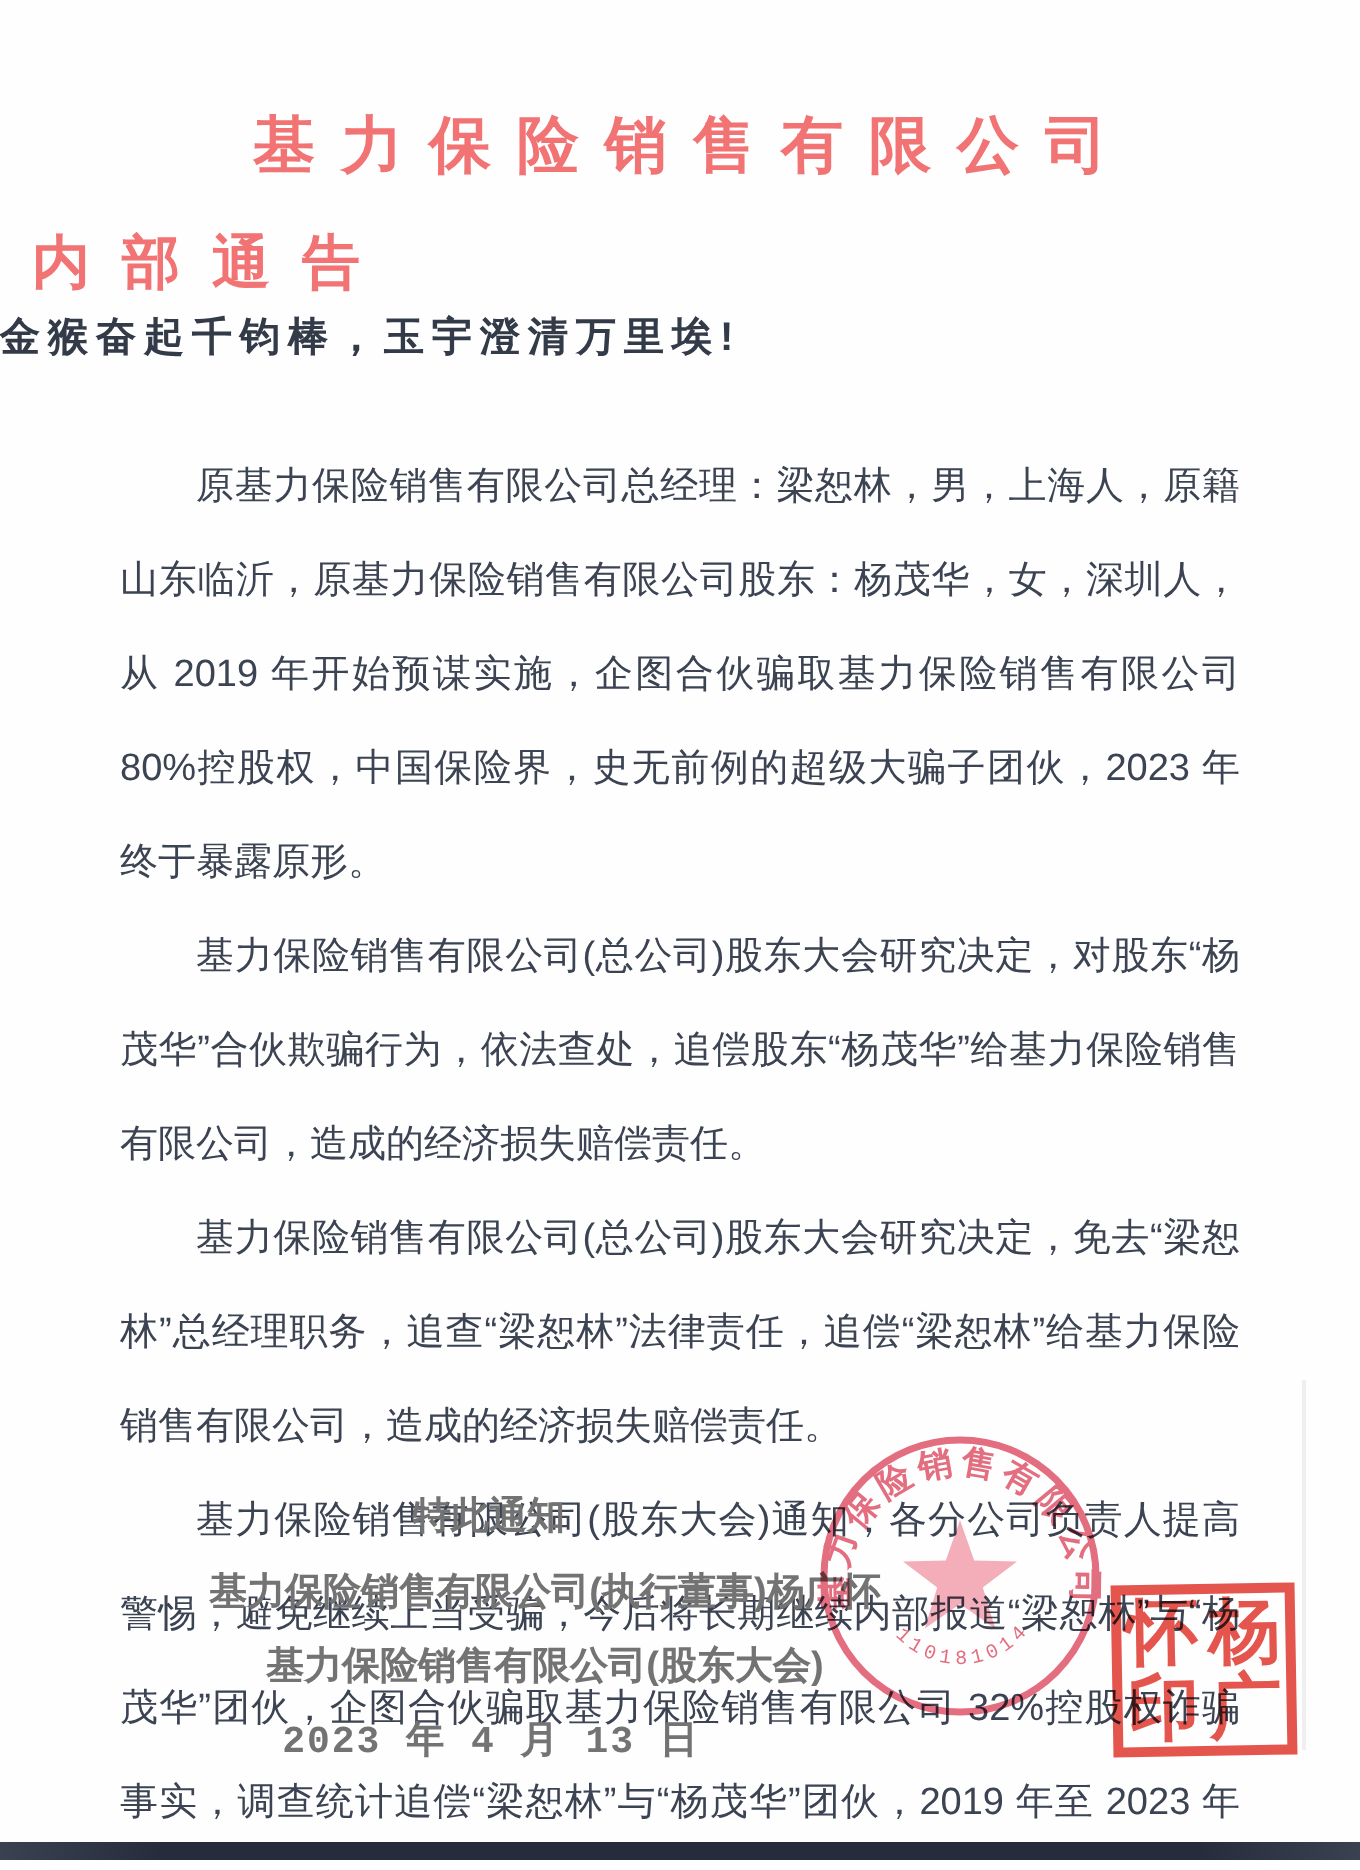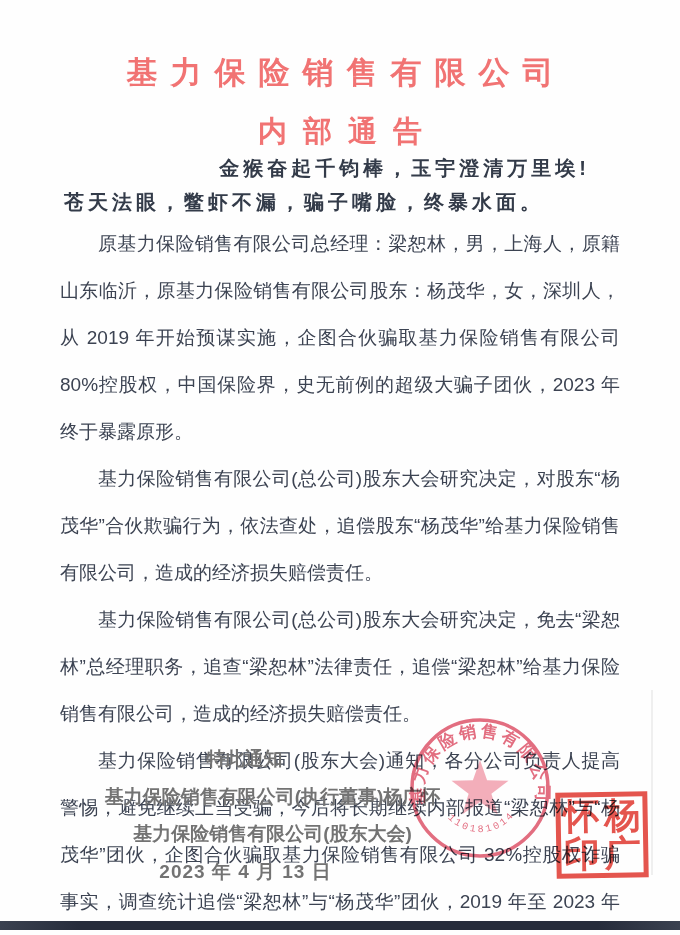--- a/index.html
+++ b/index.html
@@ -14,49 +14,48 @@
   }
   .title-company{
     position:absolute;top:52px;left:0;right:0;margin:0;
     text-align:center;
     font-size:31px;font-weight:bold;
     letter-spacing:13px;text-indent:13px;
     color:var(--title-red,#f17373);
   }
   .title-notice{
     position:absolute;top:112px;left:0;right:0;margin:0;
-    text-align:center;
     font-size:29px;font-weight:bold;
     letter-spacing:16px;text-indent:16px;
     color:var(--title-red,#f17373);
   }
   .slogan{margin:0;font-weight:bold;color:#333b49;}
   .slogan-1{
     position:absolute;top:155px;left:0;right:90px;
-    text-align:right;
-    font-size:20px;letter-spacing:4px;padding-left:48px;
+    text-align:left;
+    font-size:20px;letter-spacing:4px;
   }
   .slogan-2{
     position:absolute;top:189px;left:64px;right:40px;
     font-size:20px;letter-spacing:4px;
   }
   .body-text{
     position:absolute;top:220px;left:60px;width:560px;
     font-size:19px;line-height:47px;
     text-align:justify;
   }
   .body-text p{margin:0;text-indent:2em;}
   .closing{
     position:absolute;top:740px;left:0;right:135px;
     text-align:center;
     font-size:19px;line-height:37.5px;
     font-weight:bold;color:#737373;
   }
   .closing .notice-line{margin-right:56px;}
-  .closing .date-line{margin-right:54px;letter-spacing:1px;}
+  .closing .date-line{margin-right:54px;letter-spacing:1px;font-family:Liberation Mono, monospace;}
   
   .round-seal{
     position:absolute;left:390px;top:698px;width:180px;height:180px;
     mix-blend-mode:multiply;opacity:.88;
     pointer-events:none;
   }
   
   .square-seal{
     position:absolute;left:556px;top:792px;width:82px;height:76px;
     border:5px solid var(--seal-red,#e2423a);
@@ -81,21 +80,20 @@
 </style>
 </head>
 <body>
 
 <div class="page">
 
   <h1 class="title-company">基力保险销售有限公司</h1>
   <h2 class="title-notice">内部通告</h2>
 
   <p class="slogan slogan-1">金猴奋起千钧棒，玉宇澄清万里埃!</p>
-  <p class="slogan slogan-2">苍天法眼，鳖虾不漏，骗子嘴脸，终暴水面。</p>
 
   <div class="body-text">
     <p>原基力保险销售有限公司总经理：梁恕林，男，上海人，原籍山东临沂，原基力保险销售有限公司股东：杨茂华，女，深圳人，从 2019 年开始预谋实施，企图合伙骗取基力保险销售有限公司 80%控股权，中国保险界，史无前例的超级大骗子团伙，2023 年终于暴露原形。</p>
     <p>基力保险销售有限公司(总公司)股东大会研究决定，对股东“杨茂华”合伙欺骗行为，依法查处，追偿股东“杨茂华”给基力保险销售有限公司，造成的经济损失赔偿责任。</p>
     <p>基力保险销售有限公司(总公司)股东大会研究决定，免去“梁恕林”总经理职务，追查“梁恕林”法律责任，追偿“梁恕林”给基力保险销售有限公司，造成的经济损失赔偿责任。</p>
     <p>基力保险销售有限公司(股东大会)通知，各分公司负责人提高警惕，避免继续上当受骗，今后将长期继续内部报道“梁恕林”与“杨茂华”团伙，企图合伙骗取基力保险销售有限公司 32%控股权诈骗事实，调查统计追偿“梁恕林”与“杨茂华”团伙，2019 年至 2023 年期间，给总公司(各分公司)造成的经济损失。</p>
   </div>
 
   <div class="closing">
     <div class="notice-line">特此通知</div>

